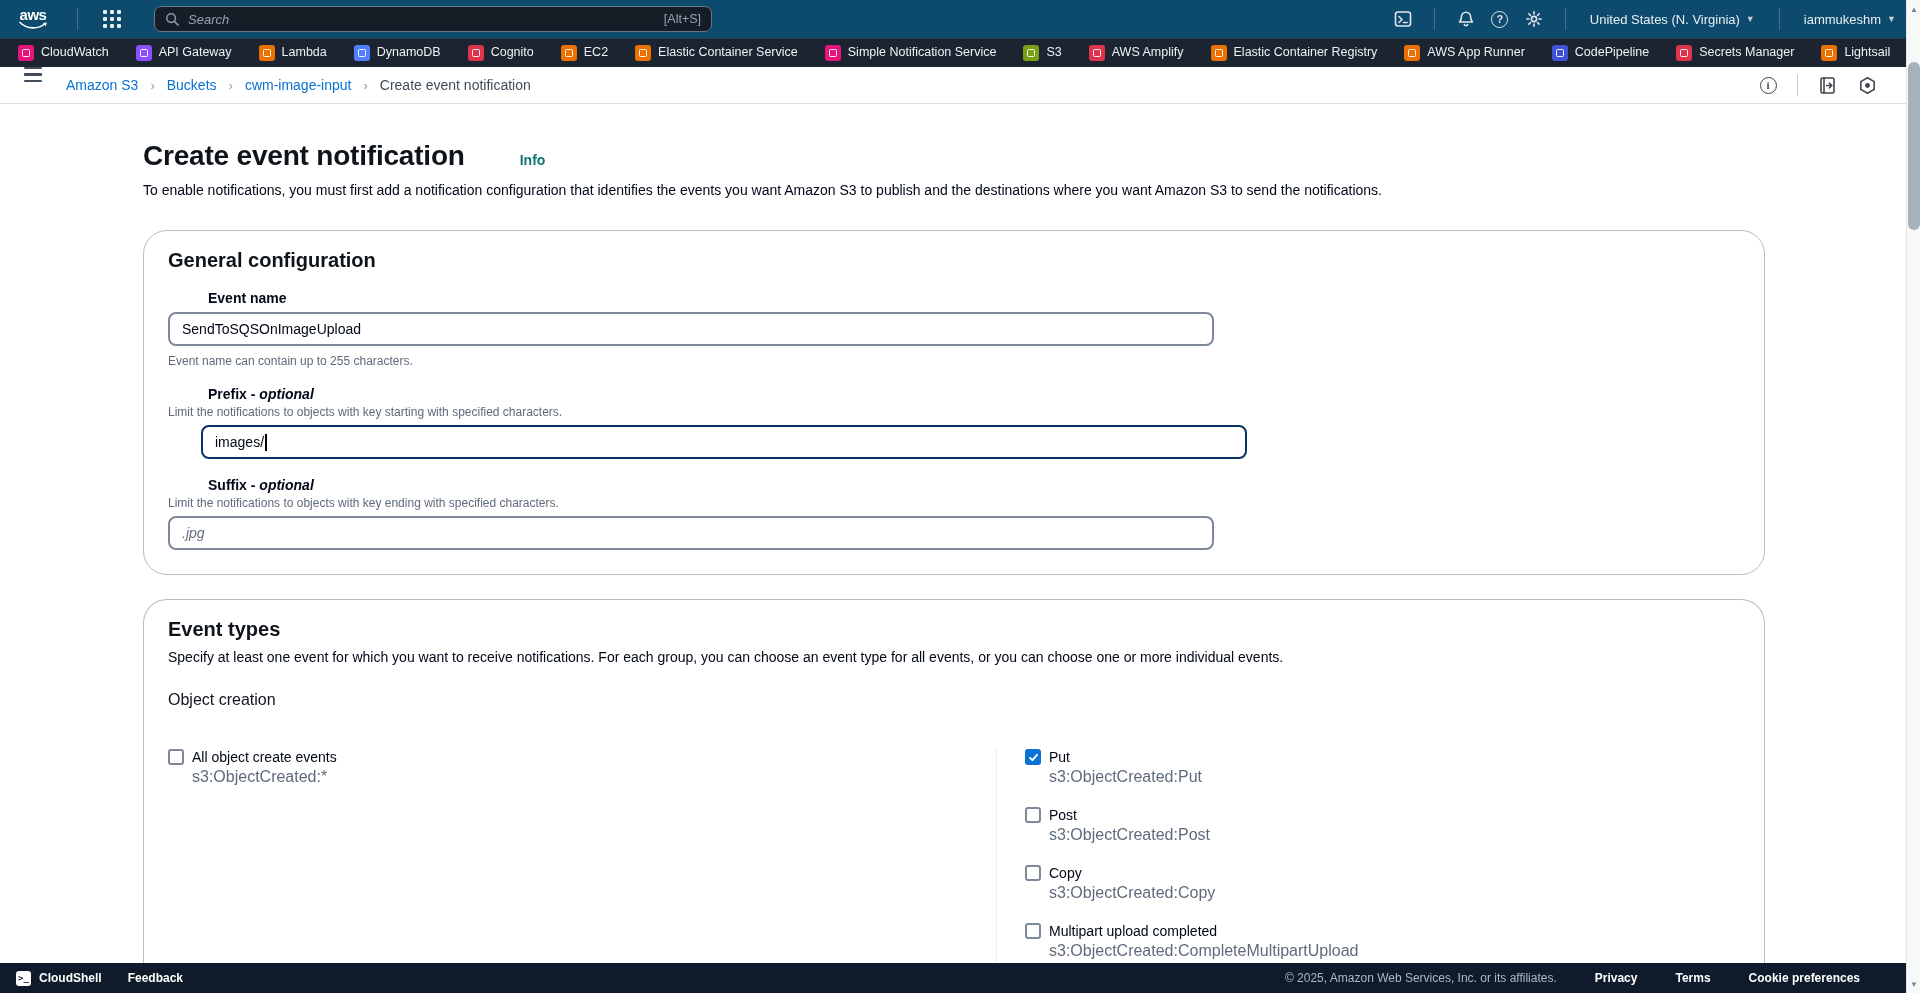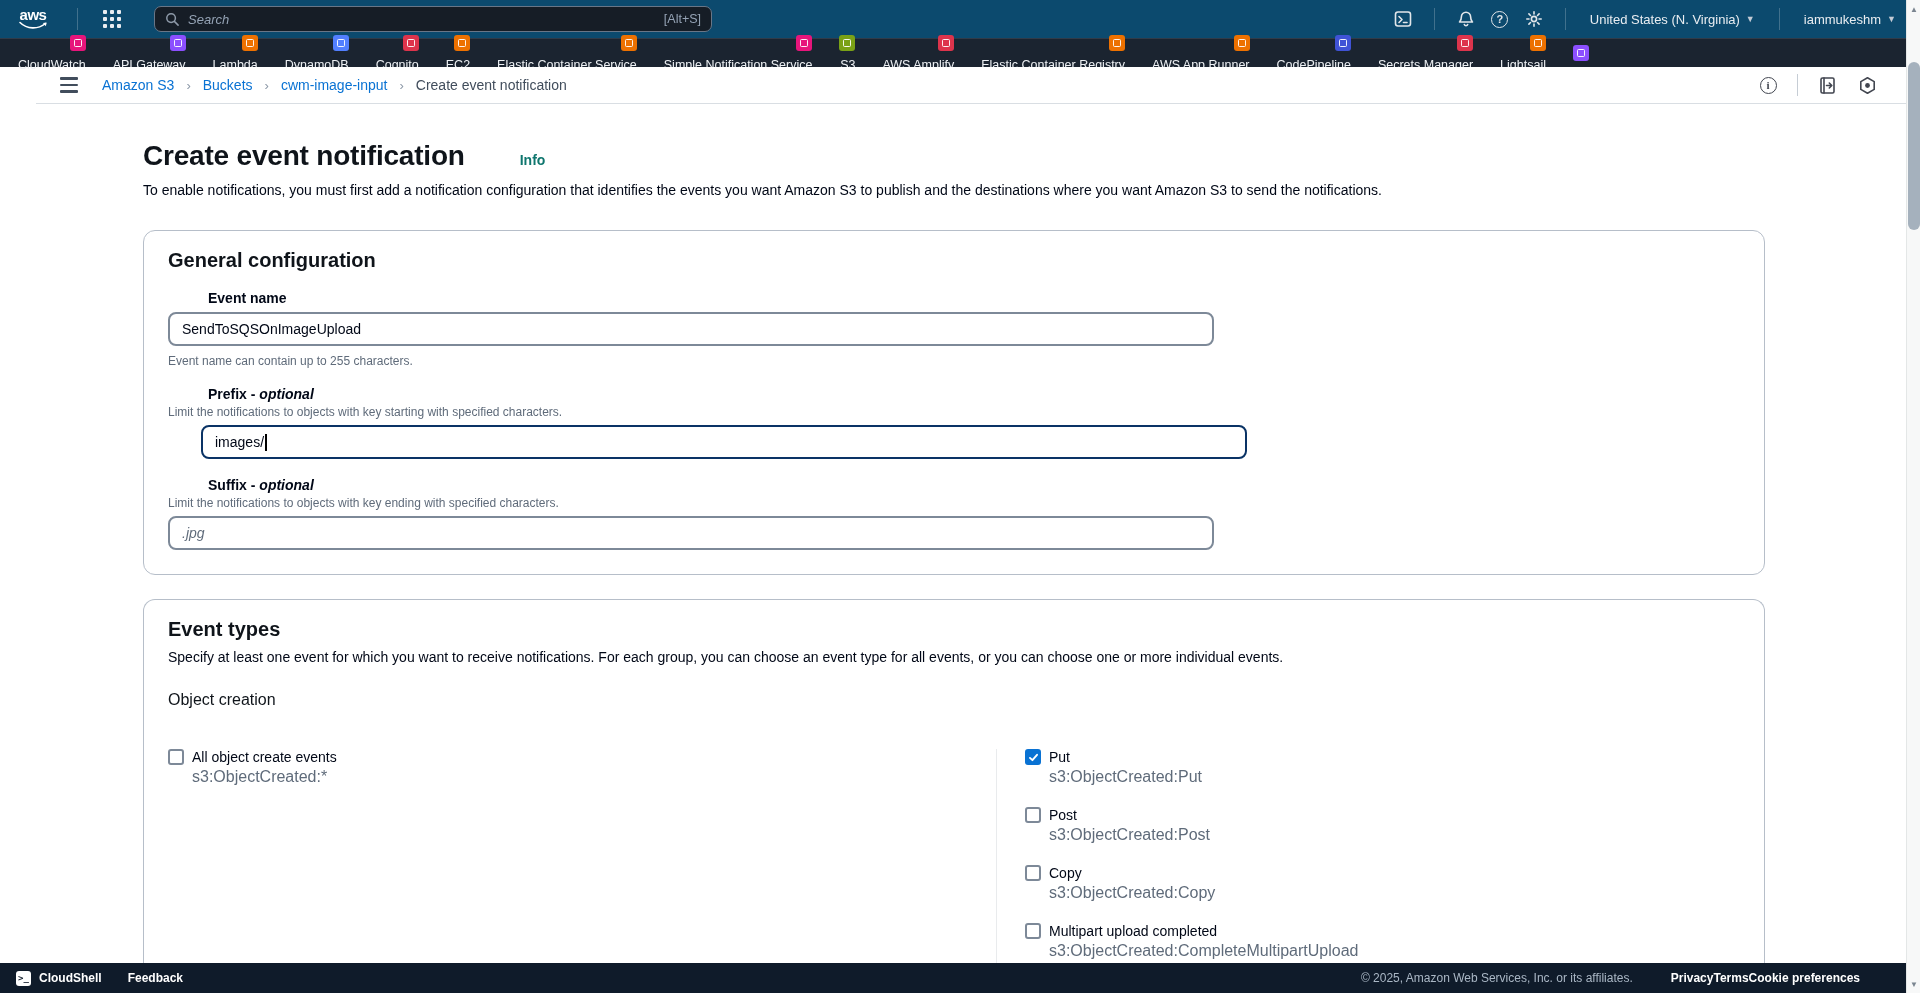--- a/index.html
+++ b/index.html
@@ -19,47 +19,47 @@
   .search-box input::placeholder { color:#95a3b5; font-style:italic; }
   .search-shortcut { color:#95a3b5; font-size:12.5px; white-space:nowrap; }
   .tb-right { margin-left:auto; display:flex; align-items:center; }
   .tb-iconbtn { width:34px; height:30px; display:flex; align-items:center; justify-content:center; cursor:pointer; color:#e2e6ea; }
   .tb-text { color:#e9edf1; font-size:13px; display:flex; align-items:center; gap:6px; cursor:pointer; padding:0 10px; white-space:nowrap; }
   .caret-down { font-size:9px; color:#c3cbd5; }
   .help-circle { width:17px; height:17px; border:1.6px solid #e2e6ea; border-radius:50%; font-size:11px; font-weight:bold; color:#e2e6ea; display:flex; align-items:center; justify-content:center; }
 
   
   .favbar { height:29px; background:#1b2430; border-top:1px solid #303b49; display:flex; align-items:center; padding:0 18px; gap:27px; position:relative; z-index:20; }
-  .fav-item { display:flex; align-items:flex-end; gap:7px; cursor:pointer; white-space:nowrap;flex-direction:column; }
+  .fav-item { display:flex; align-items:flex-start; gap:7px; cursor:pointer; white-space:nowrap; }
   .fav-icon { position:relative; width:16px; height:16px; border-radius:3px; flex:0 0 16px; }
   .fav-icon::after { content:""; position:absolute; inset:4px; border:1.3px solid rgba(255,255,255,0.92); border-radius:1.5px; }
   .fav-label { color:#eef1f4; font-size:12.5px; }
 
   
-  .crumbbar { height:37px; background:#fff; border-bottom:1px solid #d9dee3; display:flex; align-items:center; padding:0 24px; position:relative; z-index:20;margin-left:36px; }
+  .crumbbar { height:37px; background:#fff; border-bottom:1px solid #d9dee3; display:flex; padding:0 24px; position:relative; z-index:20; }
   .hamburger { display:flex; flex-direction:column; gap:4px; cursor:pointer; margin-right:24px; }
   .hamburger span { width:18px; height:2.4px; background:#414d5c; border-radius:1px; }
   .crumbs { display:flex; align-items:center; gap:12px; font-size:14px; }
   .crumb-link { color:#0972d3; text-decoration:underline; text-decoration-color:transparent; cursor:pointer; }
   .crumb-sep { color:#8d99a8; font-size:13px; }
   .crumb-current { color:#414d5c; }
   .crumb-right { margin-left:auto; display:flex; align-items:center; gap:18px; padding-right:18px; }
   .crumb-icon { width:22px; height:22px; display:flex; align-items:center; justify-content:center; cursor:pointer; color:#424650; }
   .crumb-divider { width:1px; height:22px; background:#c6cdd5; }
   .info-circle { width:17px; height:17px; border:1.6px solid #424650; border-radius:50%; display:flex; align-items:center; justify-content:center; font-size:11px; font-weight:bold; font-family:"Liberation Serif",serif; color:#424650; }
 
   
   .main { padding:36px 0 0 0; }
   .content { width:1622px; margin-left:143px; }
   .page-title-row { display:flex; align-items:baseline; gap:10px; }
   .page-title { font-size:28px; font-weight:bold; color:#0f141a; letter-spacing:-0.2px; }
   .info-link { color:#0f766e; font-size:14px; font-weight:bold; cursor:pointer;padding-left:45px; }
   .page-desc { margin-top:10px; font-size:14px; color:#000716; }
 
-  .card { border:1px solid #b6bec9; border-radius:12px; background:#fff; margin-top:32px; padding:18px 24px 24px 24px; }
+  .card { border:1px solid #b6bec9; border-radius:24px; background:#fff; margin-top:32px; padding:18px 24px 24px 24px; }
   .card-heading { font-size:20px; font-weight:bold; color:#0f141a; }
   .section-heading { font-size:16px; font-weight:normal; color:#0f141a; }
 
   .field { margin-top:18px; }
   .field-label { font-size:14px; font-weight:bold; color:#000716;padding-left:40px; }
   .field-label .optional { font-style:italic; }
   .field-help { font-size:12px; color:#5f6b7a; margin-top:3px; }
   .tb-input { width:1046px; height:34px; border:2px solid #7d8998; border-radius:8px; padding:0 12px; font-size:14px; color:#000716; font-family:"Liberation Sans",sans-serif; outline:none; background:#fff; display:block; margin-top:6px; }
   .tb-input::placeholder { color:#5f6b7a; font-style:italic; }
   .tb-input.as-div { display:flex; align-items:center; }
@@ -390,21 +390,21 @@
   <div class="footer">
     <div class="footer-left">
       <div class="cloudshell-btn">
         <span class="cs-icon">&gt;_</span>
         <span class="footer-link">CloudShell</span>
       </div>
       <span class="footer-link">Feedback</span>
     </div>
     <div class="footer-right">
       <span class="footer-copy">© 2025, Amazon Web Services, Inc. or its affiliates.</span>
-      <span id="footer-links" style="display:flex; ">
+      <span id="footer-links" style="display:flex; gap:38px;">
           <span class="footer-link">Privacy</span>
           <span class="footer-link">Terms</span>
           <span class="footer-link">Cookie preferences</span>
         </span>
     </div>
   </div>
 
   <div class="scrollbar">
     <div class="sb-arrow sb-up">▲</div>
     <div class="sb-thumb"></div>

